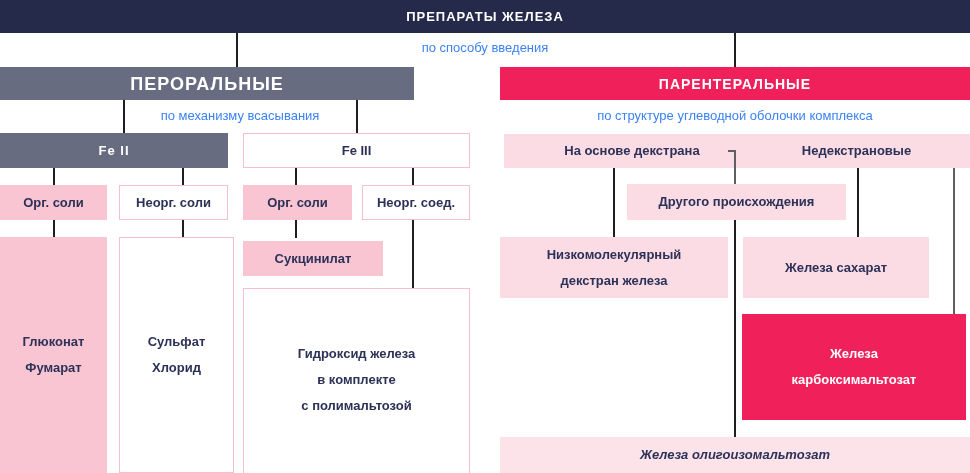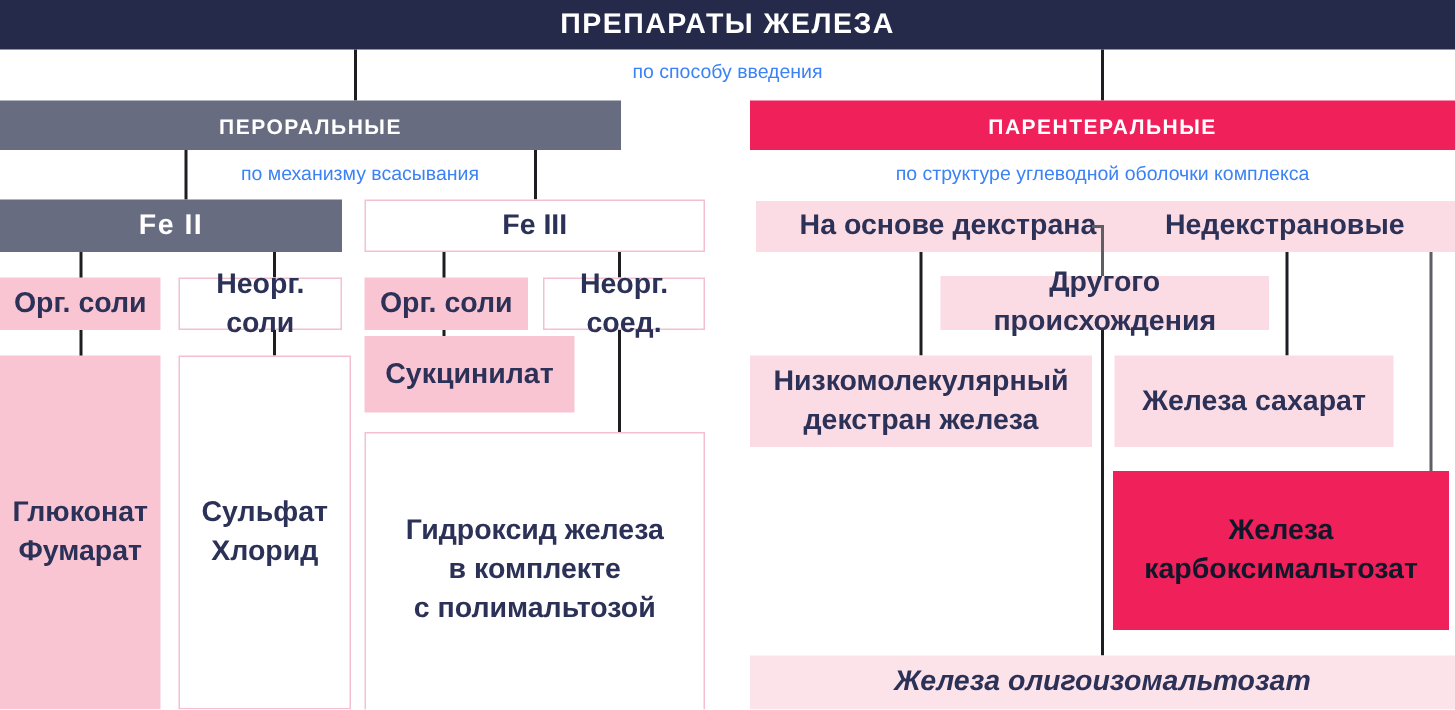--- a/index.html
+++ b/index.html
@@ -3,27 +3,27 @@
 <meta charset="utf-8">
 <style>
   html,body{margin:0;padding:0;background:#ffffff;}
   #canvas{
     position:relative;width:970px;height:473px;overflow:hidden;
     font-family:"Liberation Sans","DejaVu Sans",sans-serif;
     color:#2c3157;background:#ffffff;
   }
   .box{
     position:absolute;display:flex;align-items:center;justify-content:center;
-    text-align:center;font-weight:bold;font-size:19px;line-height:26px;
+    text-align:center;font-weight:bold;font-size:13px;line-height:26px;
     white-space:pre-line;box-sizing:border-box;color:#2c3157;
   }
   .navy{background:#252a4a;color:#ffffff;letter-spacing:1px;}
   .gray{background:#676c81;color:#ffffff;letter-spacing:1px;}
   .crimson{background:#f0205a;color:#ffffff;letter-spacing:1px;}
-  .crimson-leaf{background:#f0205a;color:#0f172a;}
+  .crimson-leaf{background:#f0205a;color:#ffffff;}
   .pink-strong{background:#f9c5d3;}
   .pink-light{background:#fbdce5;}
   .pink-pale{background:#fce3ea;}
   .white-bordered{background:#ffffff;border:1px solid #f4bfce;}
   .classifier{
     position:absolute;font-size:13px;font-weight:normal;color:#3b82f6;
     text-align:center;line-height:15px;
   }
   .vl{position:absolute;width:2px;background:#1e1e22;}
   .vl-gray{background:#5f5f63;}
@@ -34,21 +34,21 @@
 
 <div id="canvas">
 
   <div class="box navy" style="left:0;top:0;width:970px;height:33px;">ПРЕПАРАТЫ ЖЕЛЕЗА</div>
 
   <div class="classifier" style="left:335px;top:40px;width:300px;">по способу введения</div>
 
   <div class="vl" style="left:236px;top:33px;height:34px;"></div>
   <div class="vl" style="left:734px;top:33px;height:34px;"></div>
 
-  <div class="box gray" style="left:0;top:67px;width:414px;height:33px;font-size:14px;">ПЕРОРАЛЬНЫЕ</div>
+  <div class="box gray" style="left:0;top:67px;width:414px;height:33px;font-size:18px;">ПЕРОРАЛЬНЫЕ</div>
   <div class="box crimson" style="left:500px;top:67px;width:470px;height:33px;font-size:14px;">ПАРЕНТЕРАЛЬНЫЕ</div>
 
   <div class="classifier" style="left:90px;top:108px;width:300px;">по механизму всасывания</div>
   <div class="classifier" style="left:535px;top:108px;width:400px;">по структуре углеводной оболочки комплекса</div>
 
   <div class="vl" style="left:123px;top:100px;height:33px;"></div>
   <div class="vl" style="left:356px;top:100px;height:33px;"></div>
 
   <div class="box gray" style="left:0;top:133px;width:228px;height:35px;">Fe II</div>
   <div class="box white-bordered" style="left:243px;top:133px;width:227px;height:35px;">Fe III</div>
@@ -65,21 +65,21 @@
 
   <div class="vl" style="left:53px;top:220px;height:18px;"></div>
   <div class="vl" style="left:182px;top:220px;height:18px;"></div>
   <div class="vl" style="left:295px;top:220px;height:18px;"></div>
   <div class="vl" style="left:412px;top:220px;height:69px;"></div>
 
   <div class="box pink-strong" style="left:0;top:237px;width:107px;height:236px;">Глюконат
 Фумарат</div>
   <div class="box white-bordered" style="left:119px;top:237px;width:115px;height:236px;">Сульфат
 Хлорид</div>
-  <div class="box pink-strong" style="left:243px;top:224px;width:140px;height:51px;">Сукцинилат</div>
+  <div class="box pink-strong" style="left:243px;top:241px;width:140px;height:35px;">Сукцинилат</div>
   <div class="box white-bordered" style="left:243px;top:288px;width:227px;height:202px;padding-bottom:18px;">Гидроксид железа
 в комплекте
 с полимальтозой</div>
 
   <div class="box pink-light" style="left:504px;top:134px;width:256px;height:34px;">На основе декстрана</div>
   <div class="box pink-light" style="left:743px;top:134px;width:227px;height:34px;">Недекстрановые</div>
 
   <div class="hl" style="left:728px;top:150px;width:8px;"></div>
   <div class="vl vl-gray" style="left:734px;top:150px;height:35px;"></div>
 

